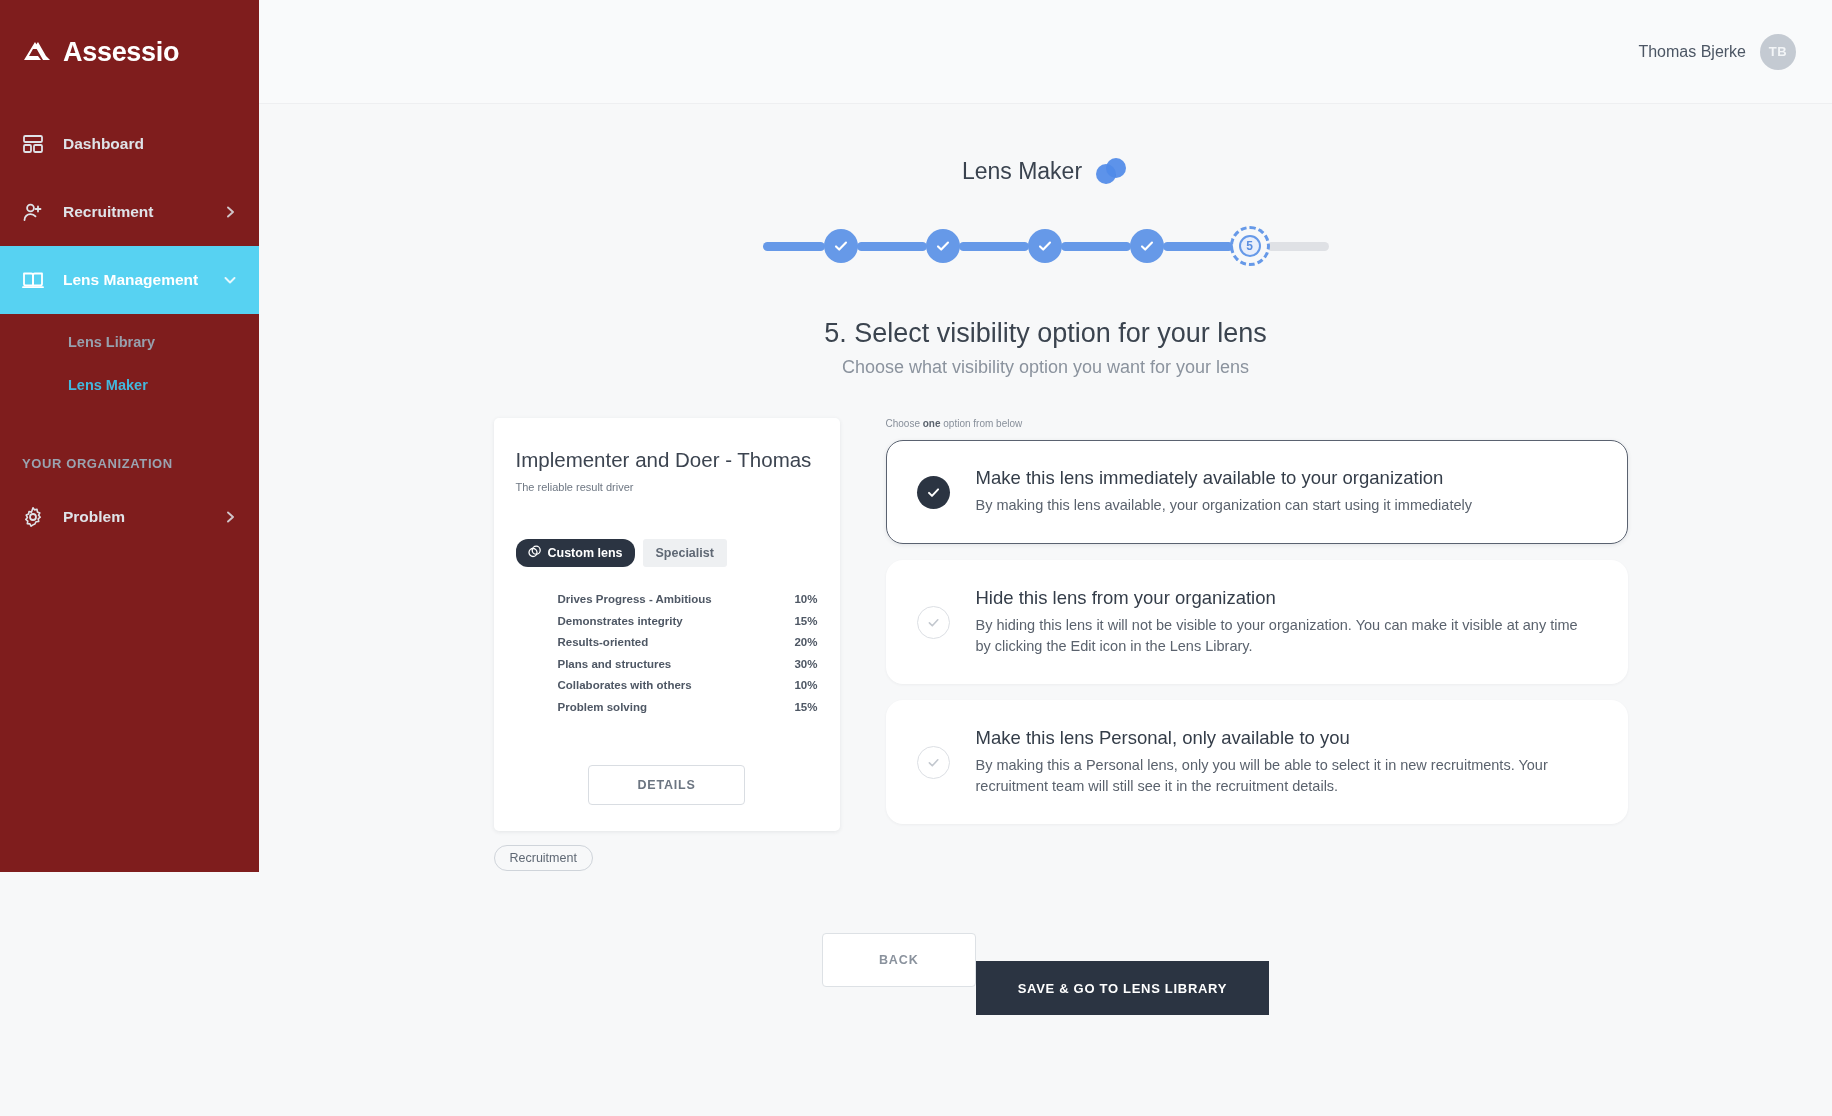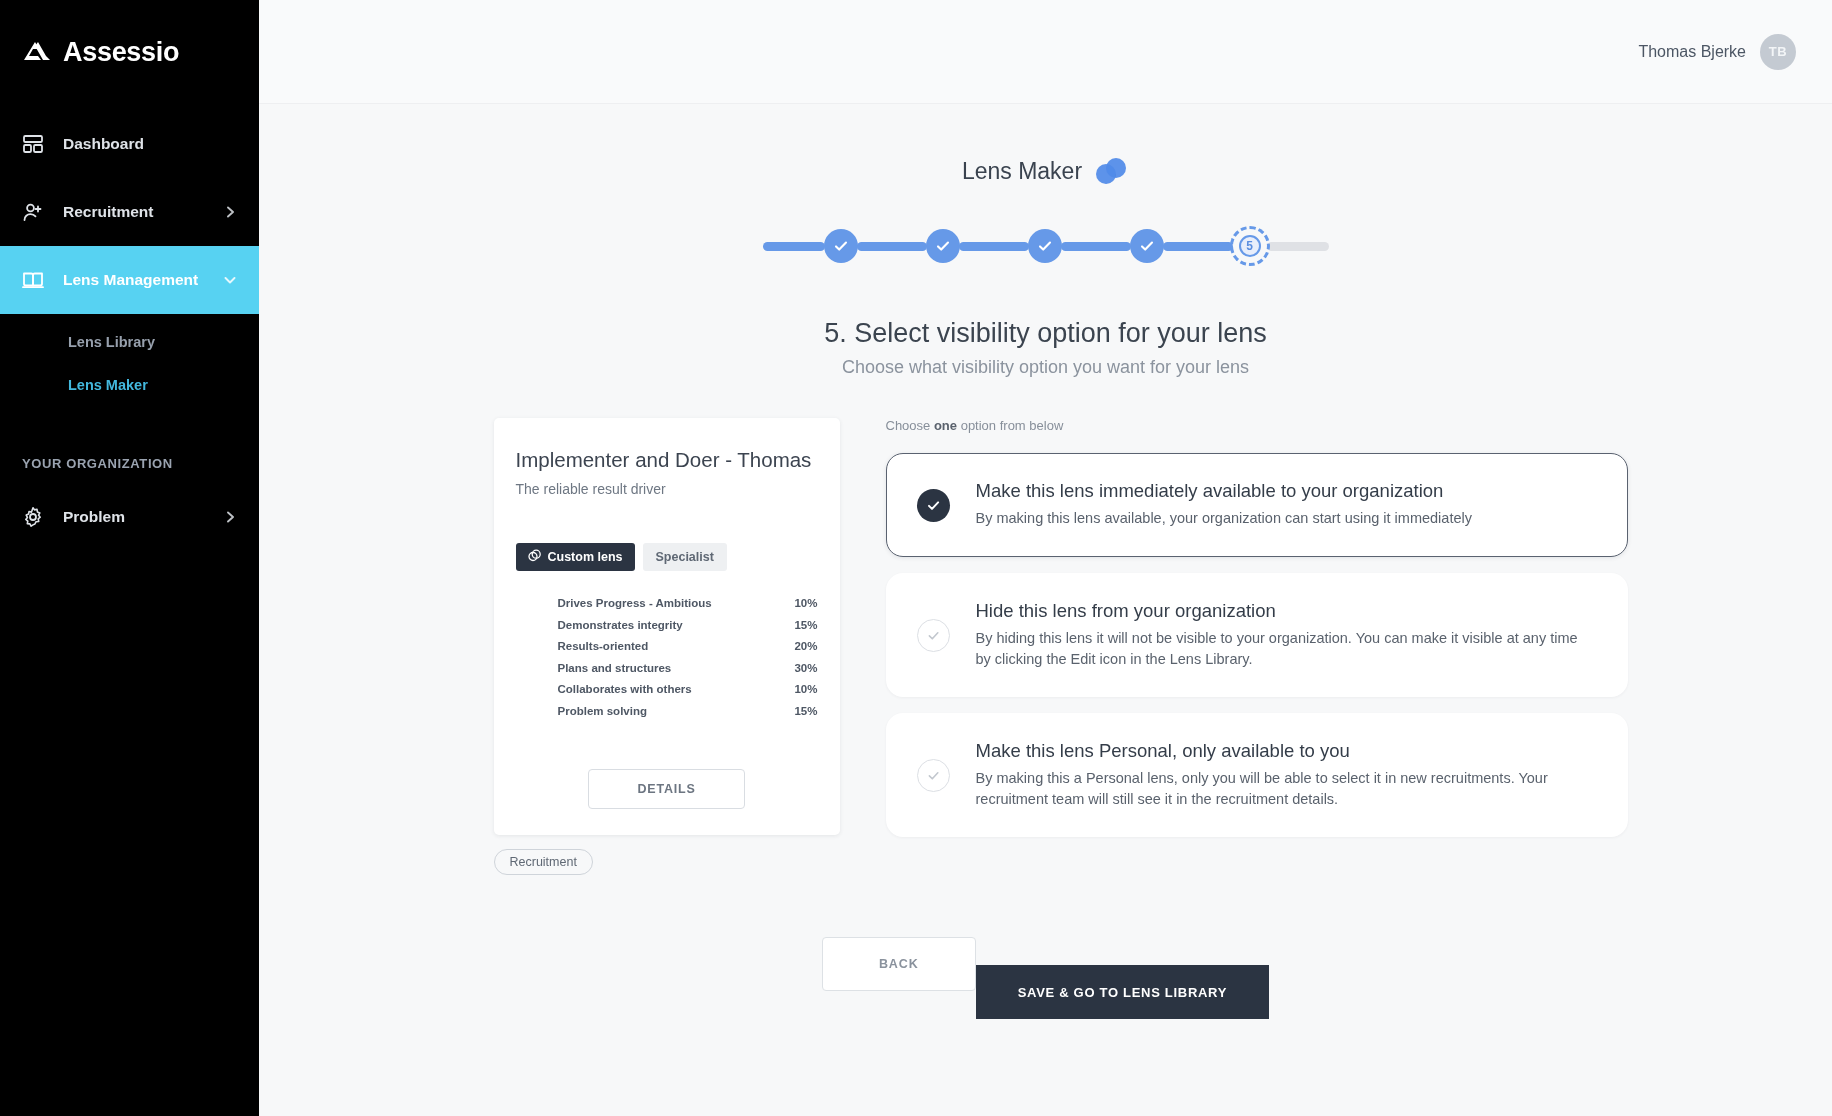--- a/index.html
+++ b/index.html
@@ -6,22 +6,22 @@
   html, body {
     width: 1832px; height: 1116px;
     font-family: "Liberation Sans", sans-serif;
     background: #f7f8f9;
     overflow: hidden;
   }
   .app { display: flex; width: 1832px; height: 1116px; }
 
   
   .sidebar {
-    width: 259px; min-width: 259px; height: 1116px;
-    background: #000000; color: #fff;
+    width: 259px; min-width: 259px; height: 872px;
+    background: #7f1d1d; color: #fff;
     display: flex; flex-direction: column;
   }
   .brand {
     height: 104px; display: flex; align-items: center;
     padding-left: 22px; gap: 11px;
   }
   .brand-mark { width: 30px; height: 26px; }
   .brand-text {
     font-size: 27px; font-weight: 700; color: #fff;
     letter-spacing: -0.3px;
@@ -131,25 +131,25 @@
   .lens-card {
     width: 346px; background: #fff; border-radius: 5px;
     padding: 28px 22px 26px 22px;
     box-shadow: 0 1px 4px rgba(30,40,60,.09);
     display: flex; flex-direction: column;
   }
   .lens-name {
     font-size: 20.5px; color: #3c4450; line-height: 1.37;
     font-weight: 400; margin-bottom: 7px;
   }
-  .lens-tagline { font-size: 14px; color: #6e7783; margin-bottom: 46px; }
+  .lens-tagline { font-size: 11px; color: #6e7783; margin-bottom: 46px; }
   .badges { display: flex; gap: 8px; margin-bottom: 22px; }
   .badge-dark {
     background: #2b3442; color: #fff; font-size: 12.5px;
-    font-weight: 700; padding: 6px 12px; border-radius: 3px;
+    font-weight: 700; padding: 6px 12px; border-radius: 12px;
     display: flex; align-items: center; gap: 7px;
   }
   .badge-dark svg { width: 13px; height: 13px; }
   .badge-light {
     background: #eef0f2; color: #5f6874; font-size: 12.5px;
     font-weight: 600; padding: 6px 13px; border-radius: 3px;
     display: flex; align-items: center;
   }
   .comp-list { display: flex; flex-direction: column; gap: 1px; }
   .comp-row {
@@ -175,21 +175,21 @@
   .tag-row { margin-top: 14px; }
   .tag-pill {
     display: inline-block; border: 1px solid #cfd4da;
     border-radius: 13px; padding: 5px 15px;
     font-size: 12.5px; color: #5f6874; background: #f7f8f9;
   }
 
   
   .options-col { width: 742px; }
   .choose-hint {
-    font-size: 13px; color: #878f9a; margin-bottom: 20px;
+    font-size: 10px; color: #878f9a; margin-bottom: 11px;
   }
   .choose-hint b { color: #5a626d; font-weight: 700; }
   .opt-card {
     background: #fff; border-radius: 17px;
     display: flex; align-items: center; gap: 26px;
     padding: 26px 30px; margin-bottom: 16px;
     border: 1px solid transparent; cursor: pointer;
     box-shadow: 0 1px 3px rgba(30,40,60,.05);
     min-height: 104px;
   }

